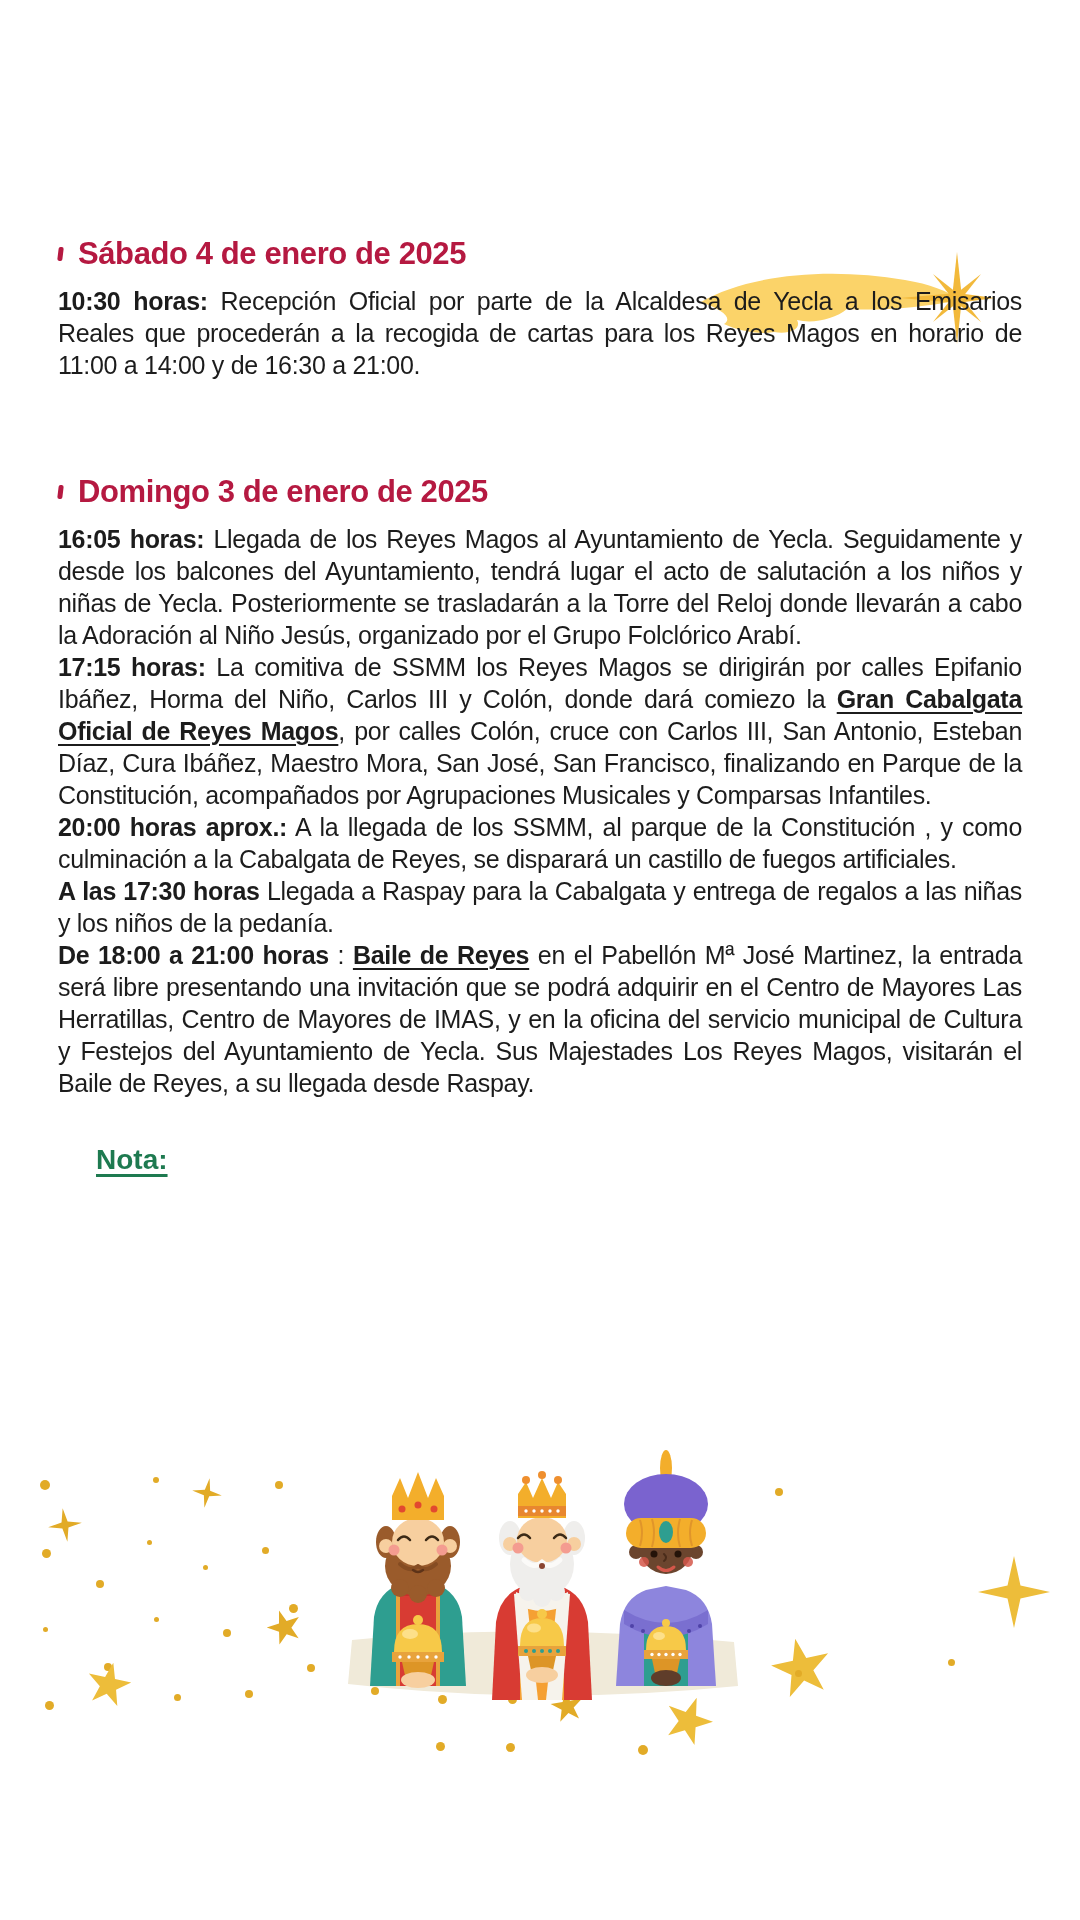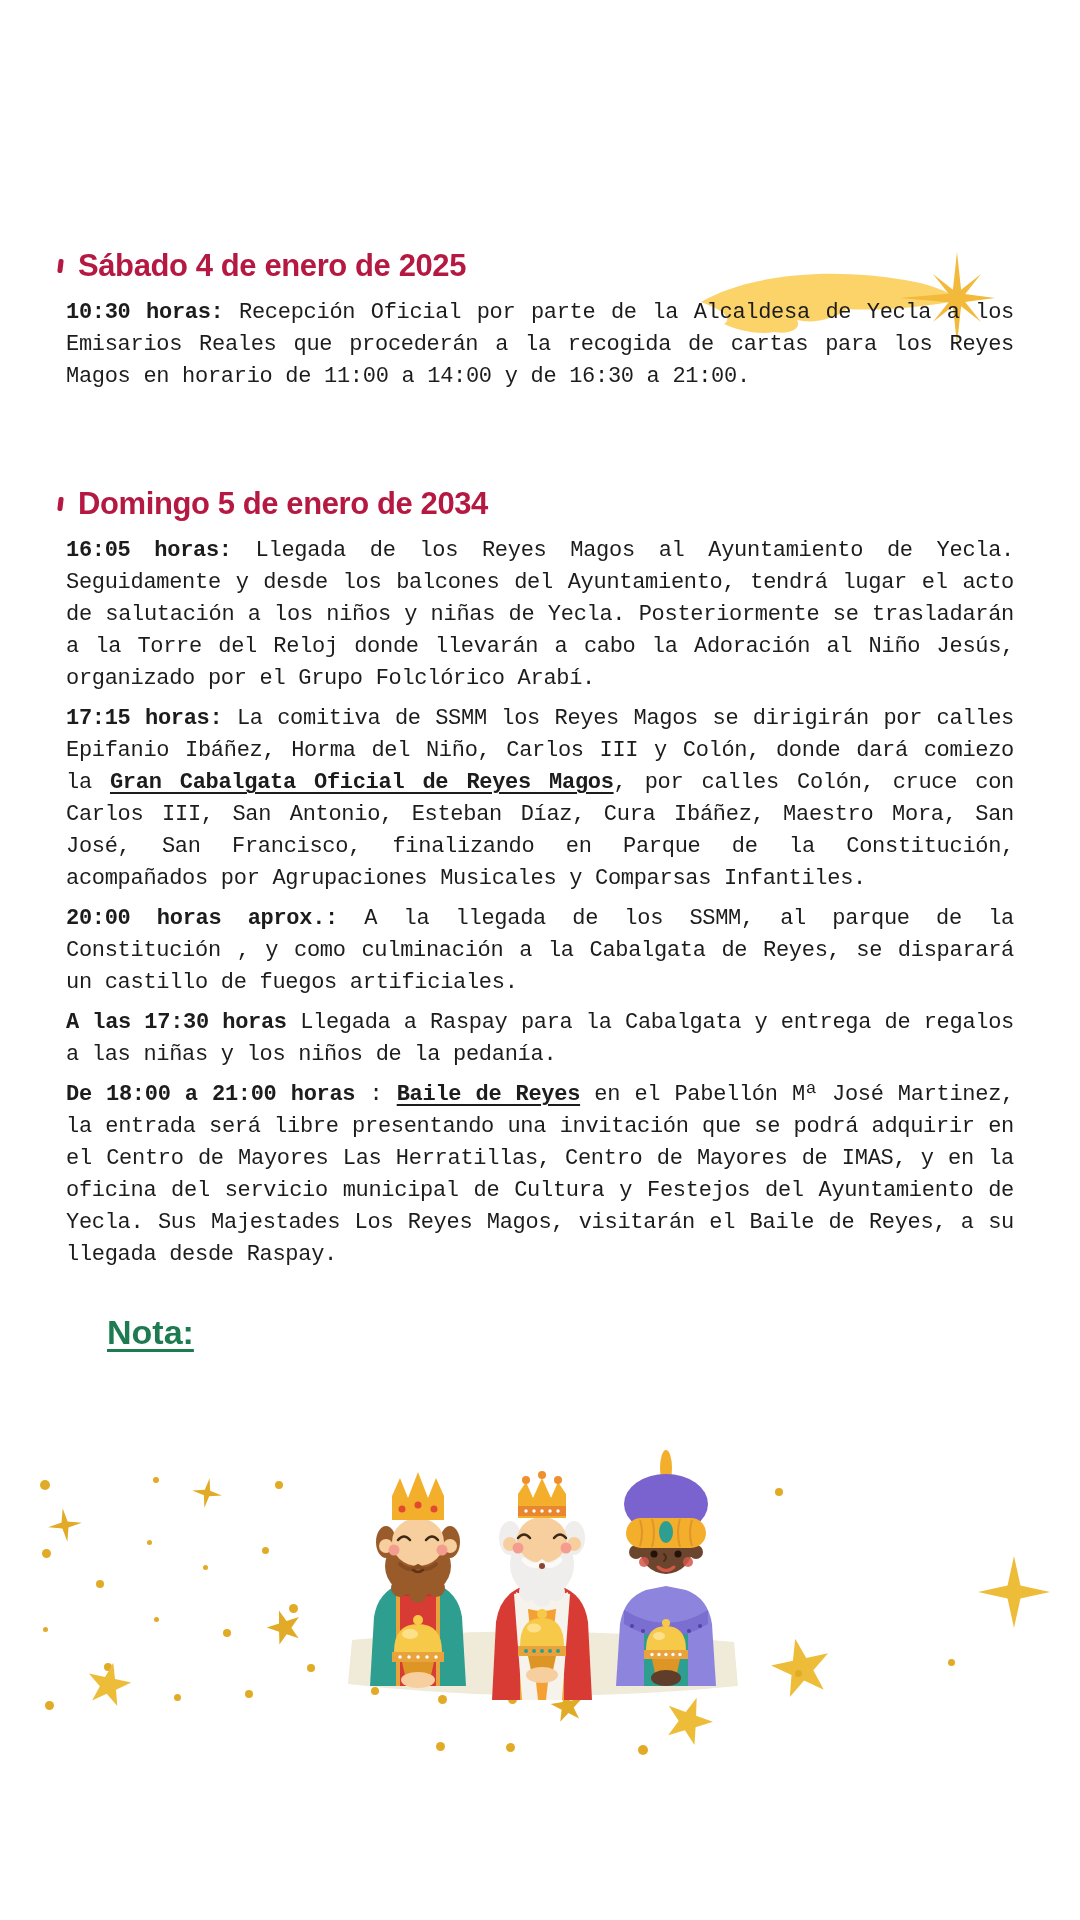--- a/index.html
+++ b/index.html
@@ -1,41 +1,41 @@
 <!DOCTYPE html>
 <html><head>
 <meta charset="utf-8">
 <style>
   html,body{margin:0;padding:0;background:#ffffff;}
   .page{
     position:relative;width:1080px;height:1920px;background:#ffffff;
     overflow:hidden;font-family:"Liberation Sans",sans-serif;
     --red:#b51941;--green:#1e7a50;--ink:#1c1c1c;
   }
-  .doc{position:absolute;left:58px;top:248px;width:964px;}
+  .doc{position:absolute;left:58px;top:236px;width:964px;}
   .day-heading{
     position:relative;margin:0 0 13px 0;padding-left:20px;
     font-size:31px;line-height:36px;font-weight:bold;color:var(--red);
     letter-spacing:-0.4px;
   }
   .day-heading::before{
     content:"";position:absolute;left:0;top:11px;width:5px;height:14px;
     background:var(--red);border-radius:2px;transform:rotate(7deg);
   }
   .sec-domingo .day-heading{margin-top:93px;}
   .sec-lunes .day-heading{margin-top:24px;}
   .paragraphs p{
-    margin:8px;font-size:22px;line-height:32px;color:var(--ink);
-    text-align:justify;letter-spacing:-0.3px;font-family:Liberation Mono, monospace;
+    margin:0;font-size:25px;line-height:32px;color:var(--ink);
+    text-align:justify;letter-spacing:-0.3px;
   }
   .paragraphs .b{font-weight:bold;}
   .paragraphs .u{text-decoration:underline;text-decoration-thickness:2px;text-underline-offset:4px;}
   .note{margin-top:45px;margin-left:26px;width:938px;}
   .note-heading{
-    margin:0 0 9px 23px;font-size:34px;line-height:32px;font-weight:bold;color:var(--green);
+    margin:0 0 9px 12px;font-size:28px;line-height:32px;font-weight:bold;color:var(--green);
     text-decoration:underline;text-decoration-thickness:2.5px;text-underline-offset:5px;
   }
   .comet{position:absolute;left:695px;top:250px;}
   .kings{position:absolute;left:340px;top:1442px;}
   .stars-layer{position:absolute;left:0;top:0;width:1080px;height:1920px;pointer-events:none;}
   .stars-layer .dot{position:absolute;border-radius:50%;}
   .stars-layer svg{position:absolute;overflow:visible;}
 </style>
 </head>
 <body>
@@ -62,21 +62,21 @@
   <main class="doc">
 
     <section class="sec-sabado">
       <h2 class="day-heading">Sábado 4 de enero de 2025</h2>
       <div class="paragraphs">
           <p><span class="b">10:30 horas:</span><span> Recepción Oficial por parte de la Alcaldesa de Yecla a los Emisarios Reales que procederán a la recogida de cartas para los Reyes Magos en horario de 11:00 a 14:00 y de 16:30 a 21:00.</span></p>
         </div>
     </section>
 
     <section class="sec-domingo">
-      <h2 class="day-heading">Domingo 5 de enero de 2034</h2>
+      <h2 class="day-heading">Domingo 3 de enero de 2025</h2>
       <div class="paragraphs">
           <p><span class="b">16:05 horas:</span><span> Llegada de los Reyes Magos al Ayuntamiento de Yecla. Seguidamente y desde los balcones del Ayuntamiento, tendrá lugar el acto de salutación a los niños y niñas de Yecla. Posteriormente se trasladarán a la Torre del Reloj donde llevarán a cabo la Adoración al Niño Jesús, organizado por el Grupo Folclórico Arabí.</span></p>
           <p><span class="b">17:15 horas:</span><span> La comitiva de SSMM los Reyes Magos se dirigirán por calles Epifanio Ibáñez, Horma del Niño, Carlos III y Colón, donde dará comiezo la </span><span class="b u">Gran Cabalgata Oficial de Reyes Magos</span><span>, por calles Colón, cruce con Carlos III, San Antonio, Esteban Díaz, Cura Ibáñez, Maestro Mora, San José, San Francisco, finalizando en Parque de la Constitución, acompañados por Agrupaciones Musicales y Comparsas Infantiles.</span></p>
           <p><span class="b">20:00 horas aprox.:</span><span> A la llegada de los SSMM, al parque de la Constitución , y como culminación a la Cabalgata de Reyes, se disparará un castillo de fuegos artificiales.</span></p>
         </div>
     </section>
 
     <section class="sec-lunes">
       <div class="paragraphs">
           <p><span class="b">A las 17:30 horas</span><span> Llegada a Raspay para la Cabalgata y entrega de regalos a las niñas y los niños de la pedanía.</span></p>

